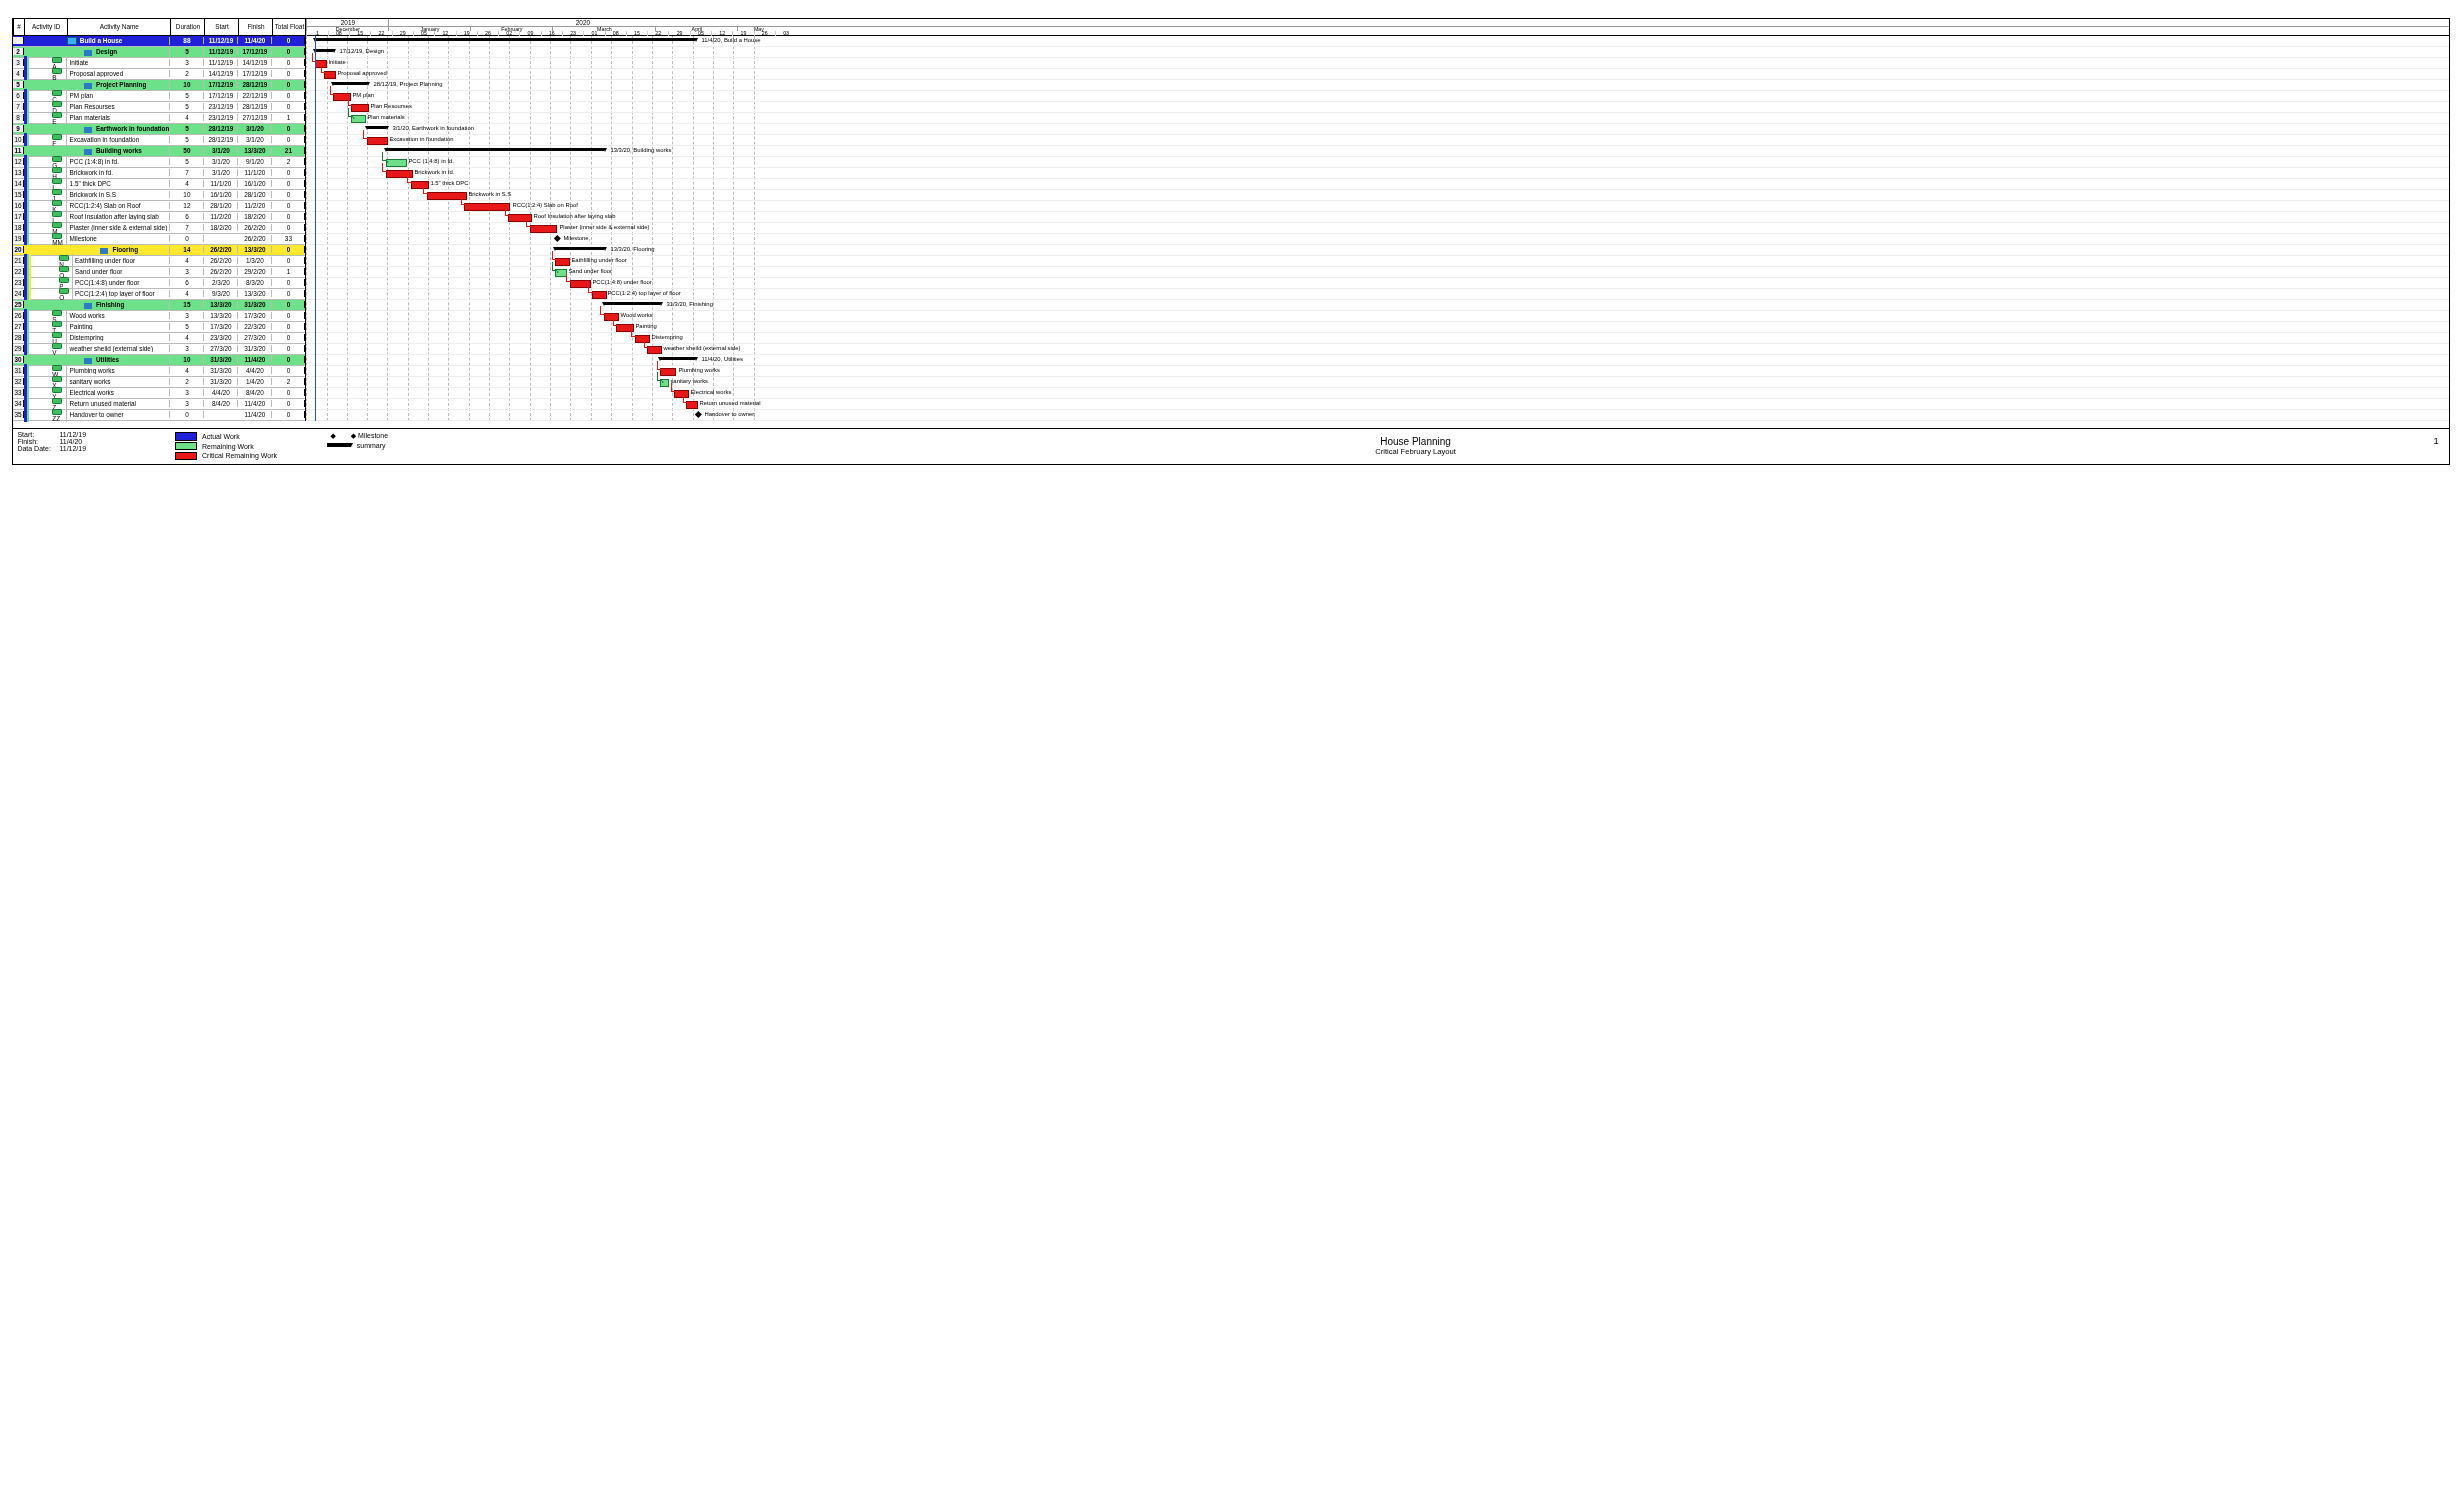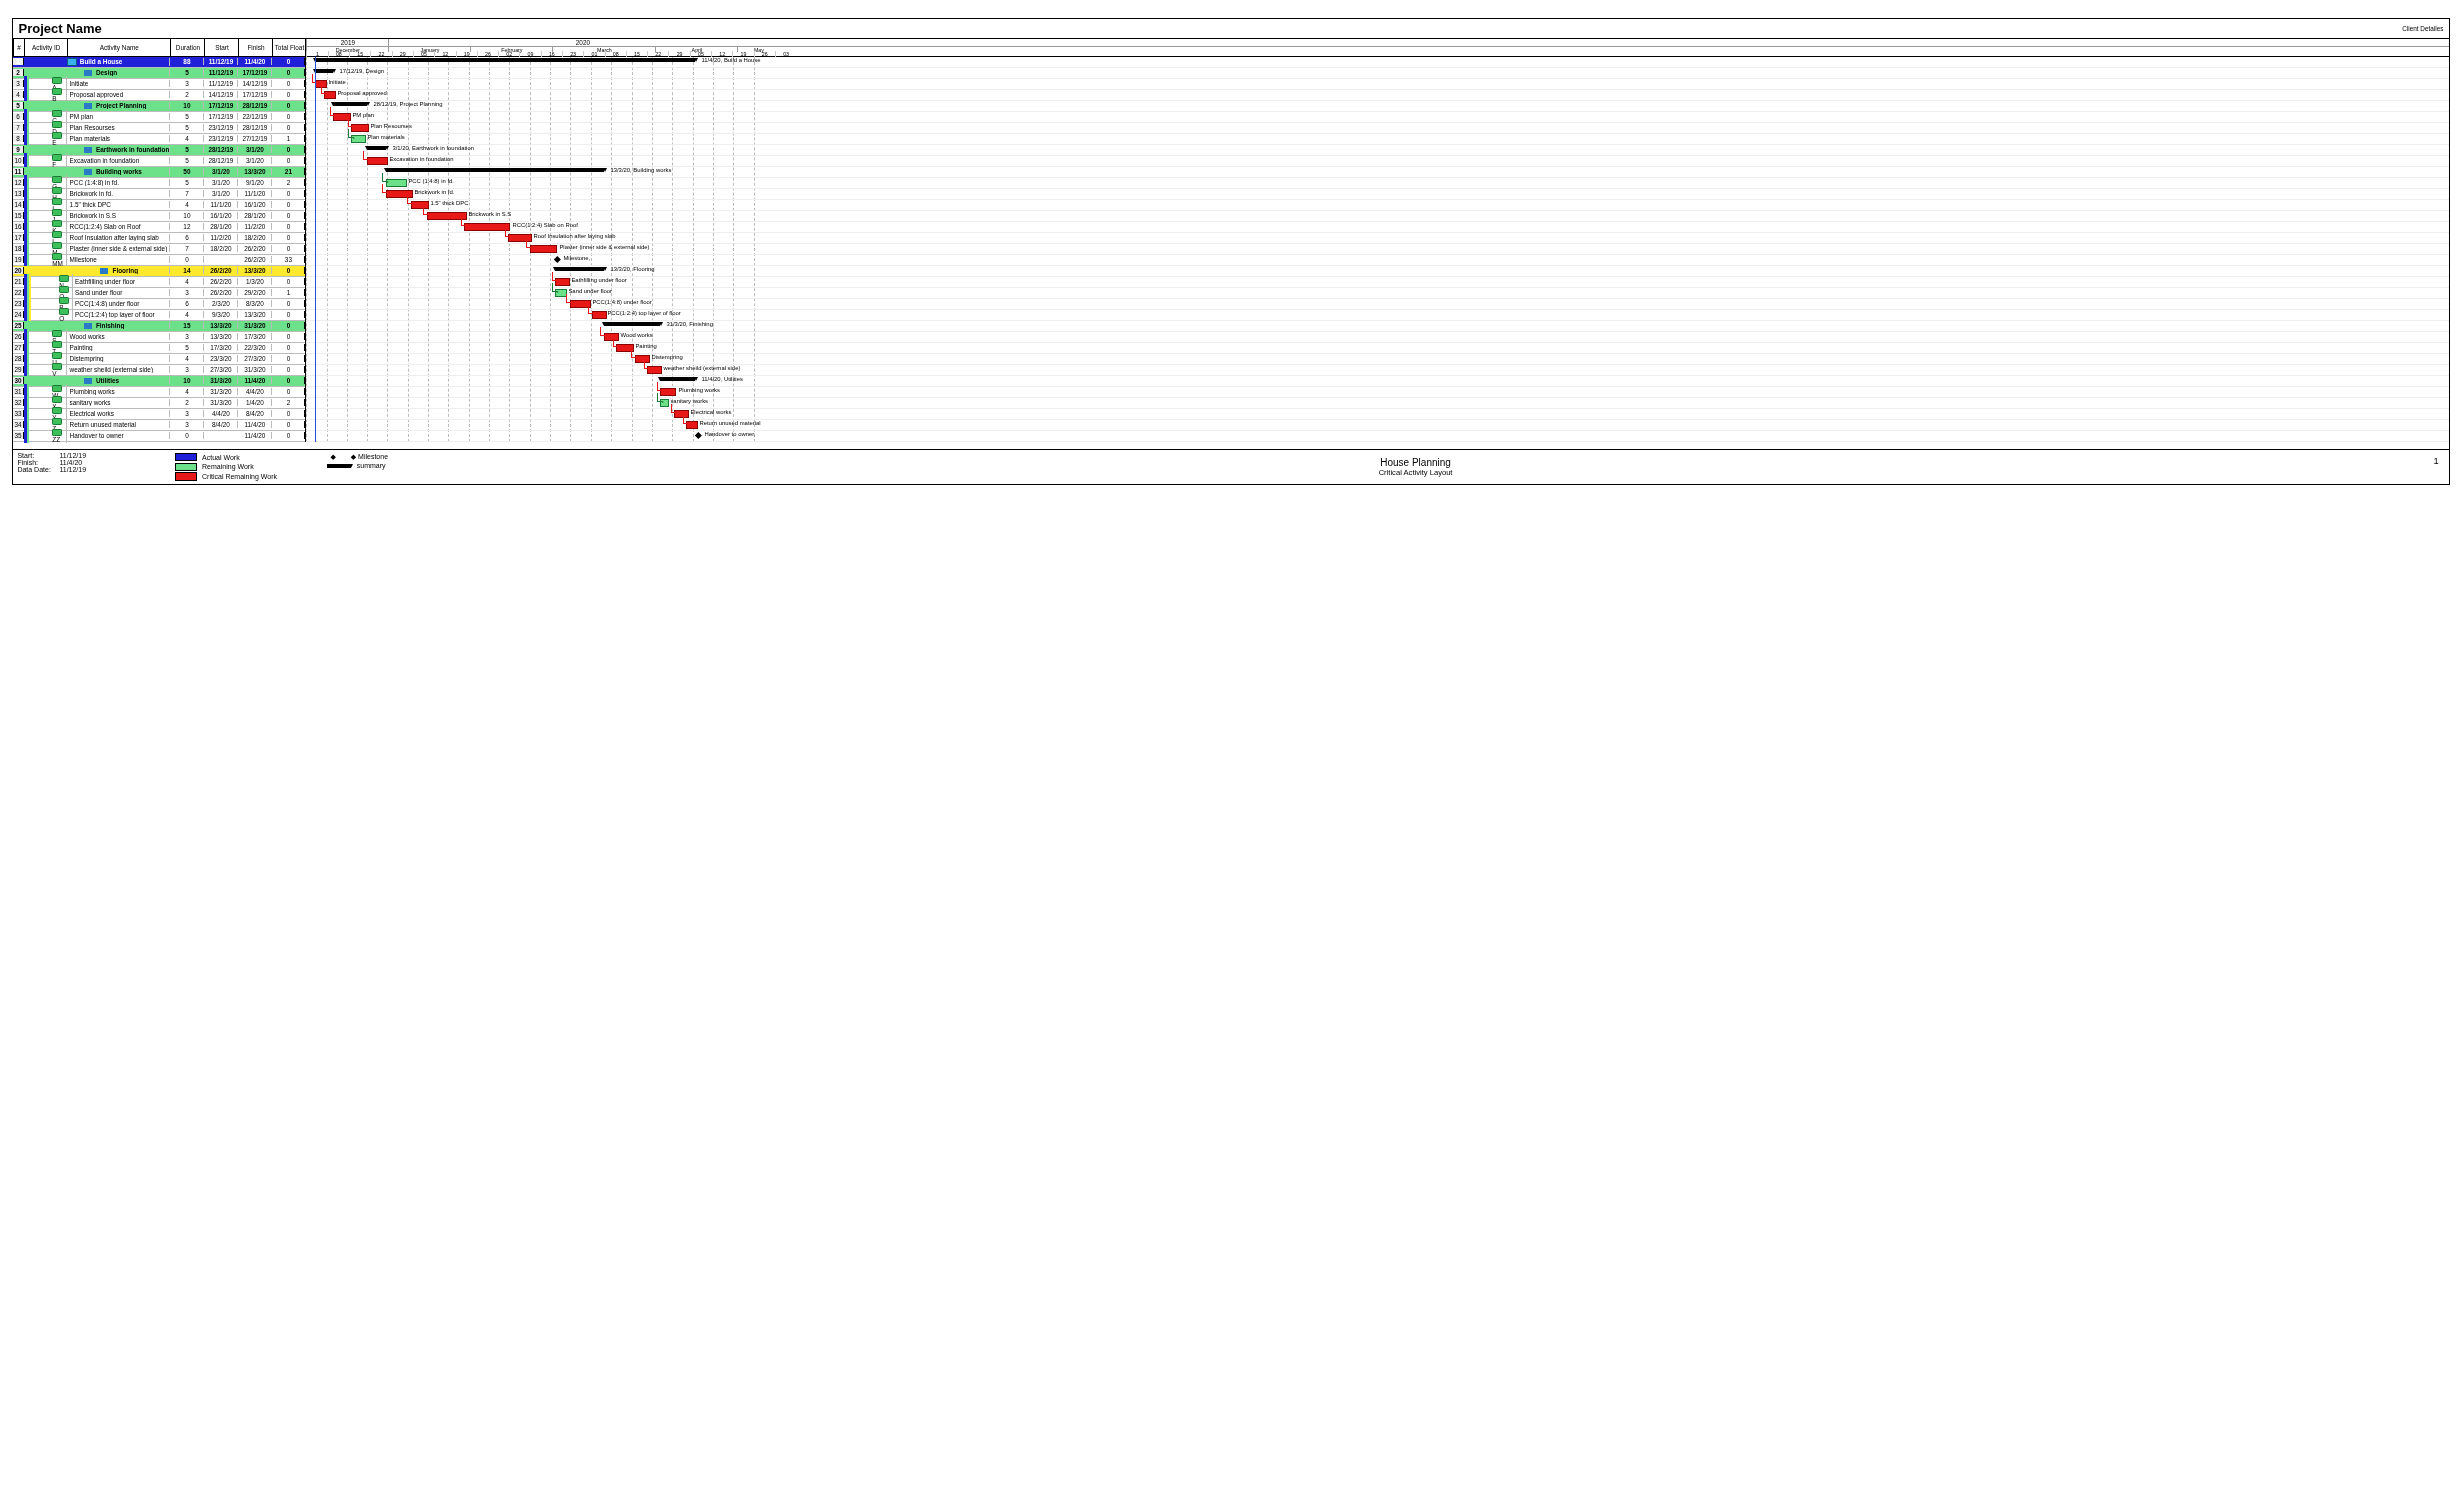--- a/index.html
+++ b/index.html
@@ -66,24 +66,20 @@
   .f3{flex:0 0 100px}
   .f3 div{display:flex;align-items:center;margin:1.2px 0}
   .f4{flex:1;text-align:center;padding-top:4.7px}
   .f5{flex:0 0 35px;font-size:9.4px;text-align:right;padding-right:5.9px;padding-top:3.5px}
 </style>
 </head>
 <body>
 
 <div class="page">
 
-  <div class="title-row">
-    <div class="title">Project Name</div>
-    <div class="client">Client Detailes</div>
-  </div>
 
   <div class="grid">
 
     <div class="left">
       <div class="hdr">
         <div class="h1">#</div>
         <div class="h2">Activity ID</div>
         <div class="h3">Activity Name</div>
         <div class="h4">Duration</div>
         <div class="h5">Start</div>
@@ -924,19 +920,19 @@
       <div>
           <span style="display:inline-block;width:23.5px;height:3.5px;background:#000;position:relative">
             <span style="position:absolute;right:-2.3px;top:0;width:0;height:0;border-left:2.3px solid transparent;border-right:2.3px solid transparent;border-top:4.1px solid #000"></span>
           </span>
           <span style="width:5.9px"></span>
           <span> summary</span>
         </div>
     </div>
     <div class="f4">
       <div style="font-size:10px">House Planning</div>
-      <div style="font-size:7.6px">Critical Activity Layout</div>
+      <div style="font-size:7.6px">Critical February Layout</div>
     </div>
     <div class="f5">1</div>
   </div>
 
 </div>
 
 
 </body></html>

